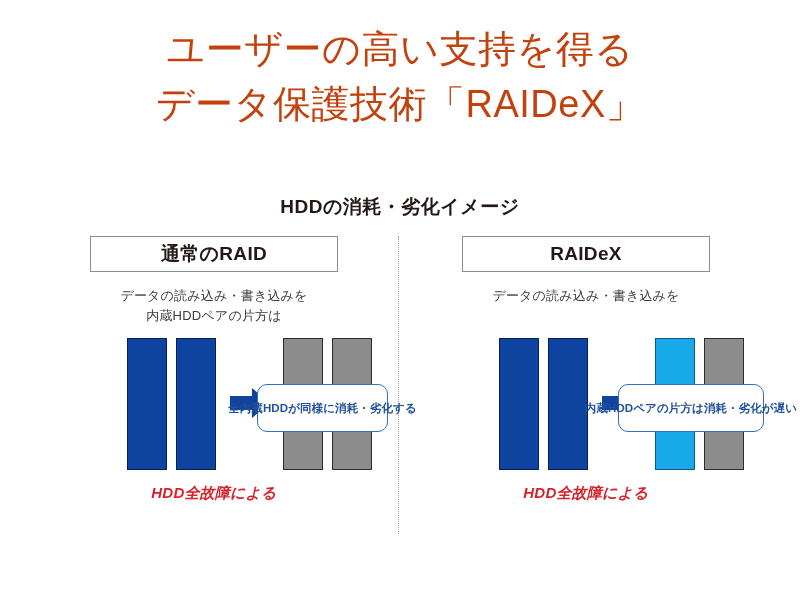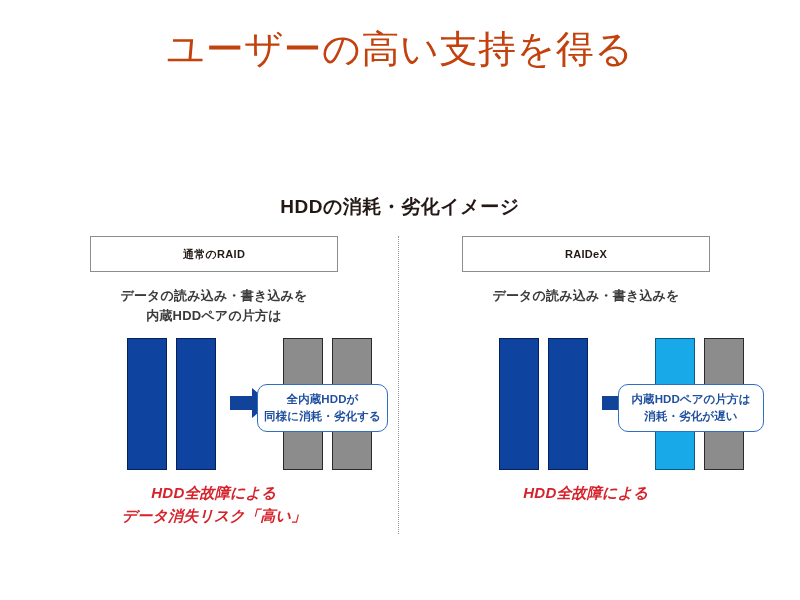--- a/index.html
+++ b/index.html
@@ -69,35 +69,34 @@
 
   .panel-header {
     width: 248px;
     margin: 0 auto;
     height: 36px;
     border: 1px solid #8d8d8d;
     background: #ffffff;
     display: flex;
     align-items: center;
     justify-content: center;
-    font-size: 11px;
+    font-size: 19px;
     font-weight: bold;
     color: #231815;
     letter-spacing: 0.3px;
     box-sizing: border-box;
   }
 
   .panel-desc {
     margin-top: 14px;
     text-align: center;
     font-size: 13px;
     line-height: 1.55;
     color: #3b3b3b;
     letter-spacing: 0.2px;
-    font-weight: bold;
   }
   .panel-desc .l { display: block; white-space: nowrap; }
 
   
   .diagram {
     position: absolute;
     top: 338px;
     height: 132px;
   }
   .diagram-left  { left: 46px; width: 336px; }
@@ -134,21 +133,21 @@
   .callout {
     position: absolute;
     top: 46px;
     left: 211px;
     width: 131px;
     min-height: 48px;
     background: #ffffff;
     border: 1.6px solid #2f6fbf;
     border-radius: 10px;
     display: flex;
-    flex-direction: column;
+    flex-direction: row;
     align-items: center;
     justify-content: center;
     padding: 4px 2px;
     box-sizing: border-box;
   }
   .callout-right { left: 200px; width: 146px; }
   .callout .l {
     display: block;
     font-size: 11.5px;
     font-weight: bold;
@@ -173,20 +172,21 @@
   }
   .risk-left  { left: 46px; }
   .risk-right { left: 418px; }
   .risk .l { display: block; white-space: nowrap; font-style: italic; }
 </style>
 </head>
 <body>
 
 <div class="title-block">
   <div class="title-line">ユーザーの高い支持を得る</div>
+  <div class="title-line">データ保護技術「RAIDeX」</div>
 </div>
 
 <div class="section-heading">HDDの消耗・劣化イメージ</div>
 
 <div class="divider"></div>
 
 <div class="panel panel-left">
   <div class="panel-header">通常のRAID</div>
   <div class="panel-desc">
     <span class="l">データの読み込み・書き込みを</span>
@@ -207,21 +207,20 @@
   </div>
 
   <div class="callout">
     <span class="l">全内蔵HDDが</span>
     <span class="l">同様に消耗・劣化する</span>
   </div>
 </div>
 
 <div class="risk risk-left">
   <span class="l">HDD全故障による</span>
-  <span class="l">データ消失リスク「高い」</span>
 </div>
 
 <div class="panel panel-right">
   <div class="panel-header">RAIDeX</div>
   <div class="panel-desc">
     <span class="l">データの読み込み・書き込みを</span>
   </div>
 </div>
 
 <div class="diagram diagram-right">

